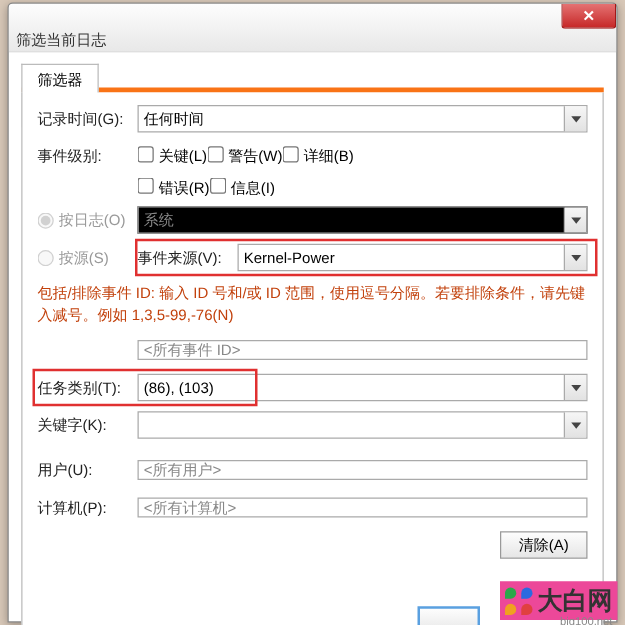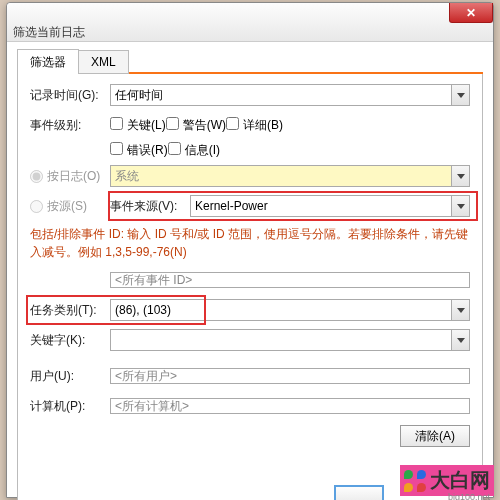--- a/index.html
+++ b/index.html
@@ -1,21 +1,21 @@
 <!DOCTYPE html>
 <html><head>
 <meta charset="utf-8">
 <style>
 * { box-sizing: border-box; margin: 0; padding: 0; }
 body { width: 500px; height: 500px; background: #d8c8b8; font-family: "Microsoft YaHei", SimSun, sans-serif; font-size: 12px; overflow: hidden; position: relative; }
 .window { position: absolute; top: 2px; left: 6px; width: 488px; height: 496px; background: #fff; border: 1px solid #888; border-radius: 4px 4px 0 0; box-shadow: 0 2px 8px rgba(0,0,0,.3); }
 .titlebar { height: 39px; background: linear-gradient(#fdfdfd,#e8e8e8); border-bottom: 1px solid #ccc; border-radius: 4px 4px 0 0; position: relative; display: flex; align-items: flex-end; padding: 0 6px; font-size: 12px; color: #333; }
 .closebtn { position: absolute; right: 0; top: 0; width: 44px; height: 20px; background: linear-gradient(#e57373,#c62828); border: 1px solid #a01818; border-top: none; border-radius: 0 0 3px 3px; color: #fff; display: flex; align-items: center; justify-content: center; font-weight: bold; }
 .content { padding: 8px 10px 4px; }
-.tabs { height: 24px; border-bottom: 2px solid #f97316; display: flex; align-items: center; }
+.tabs { height: 24px; border-bottom: 4px solid #f97316; display: flex; align-items: flex-start; flex-direction: column; }
 .tab { padding: 4px 12px; border: 1px solid #bbb; background: #f4f4f4; margin-right: -1px; position: relative; top: 1px; }
 .tab.active { background: #fff; border-bottom: 1px solid #fff; }
 .pane { border: 1px solid #bbb; border-top: none; padding: 10px 12px 8px; background: #fff; height: 430px; position: relative; }
 .row { display: flex; align-items: center; margin-bottom: 8px; min-height: 22px; }
 .lbl { width: 80px; color: #222; white-space: nowrap; }
 .lbl.disabled { color: #999; }
 .combo { flex: 1; height: 22px; border: 1px solid #aaa; background: #fff; position: relative; display: flex; align-items: center; padding: 0 4px; }
 .combo .arrow { position: absolute; right: 0; top: 0; width: 18px; height: 100%; border-left: 1px solid #aaa; background: linear-gradient(#f6f6f6,#e2e2e2); display: flex; align-items: center; justify-content: center; }
 .combo .arrow::after { content: ""; border: 4px solid transparent; border-top: 5px solid #444; margin-top: 4px; }
 .cbrow { padding-left: 80px; display: flex; align-items: center; margin-bottom: 6px; }
@@ -84,21 +84,21 @@
             <input type="checkbox" style="">
             <span>信息(I)</span>
           </label>
       </div>
 
       <div class="row">
         <div class="radio lbl disabled">
             <input type="radio" checked="" disabled="" style="">
             <span>按日志(O)</span>
           </div>
-        <div class="combo" style="background:#fef9c3">
+        <div class="combo" style="background:#000000">
           <span style="color:#888">系统</span>
           <div class="arrow"></div>
         </div>
       </div>
 
       <div class="row" style="position:relative">
         <div class="radio lbl disabled">
             <input type="radio" disabled="" style="">
             <span>按源(S)</span>
           </div>

